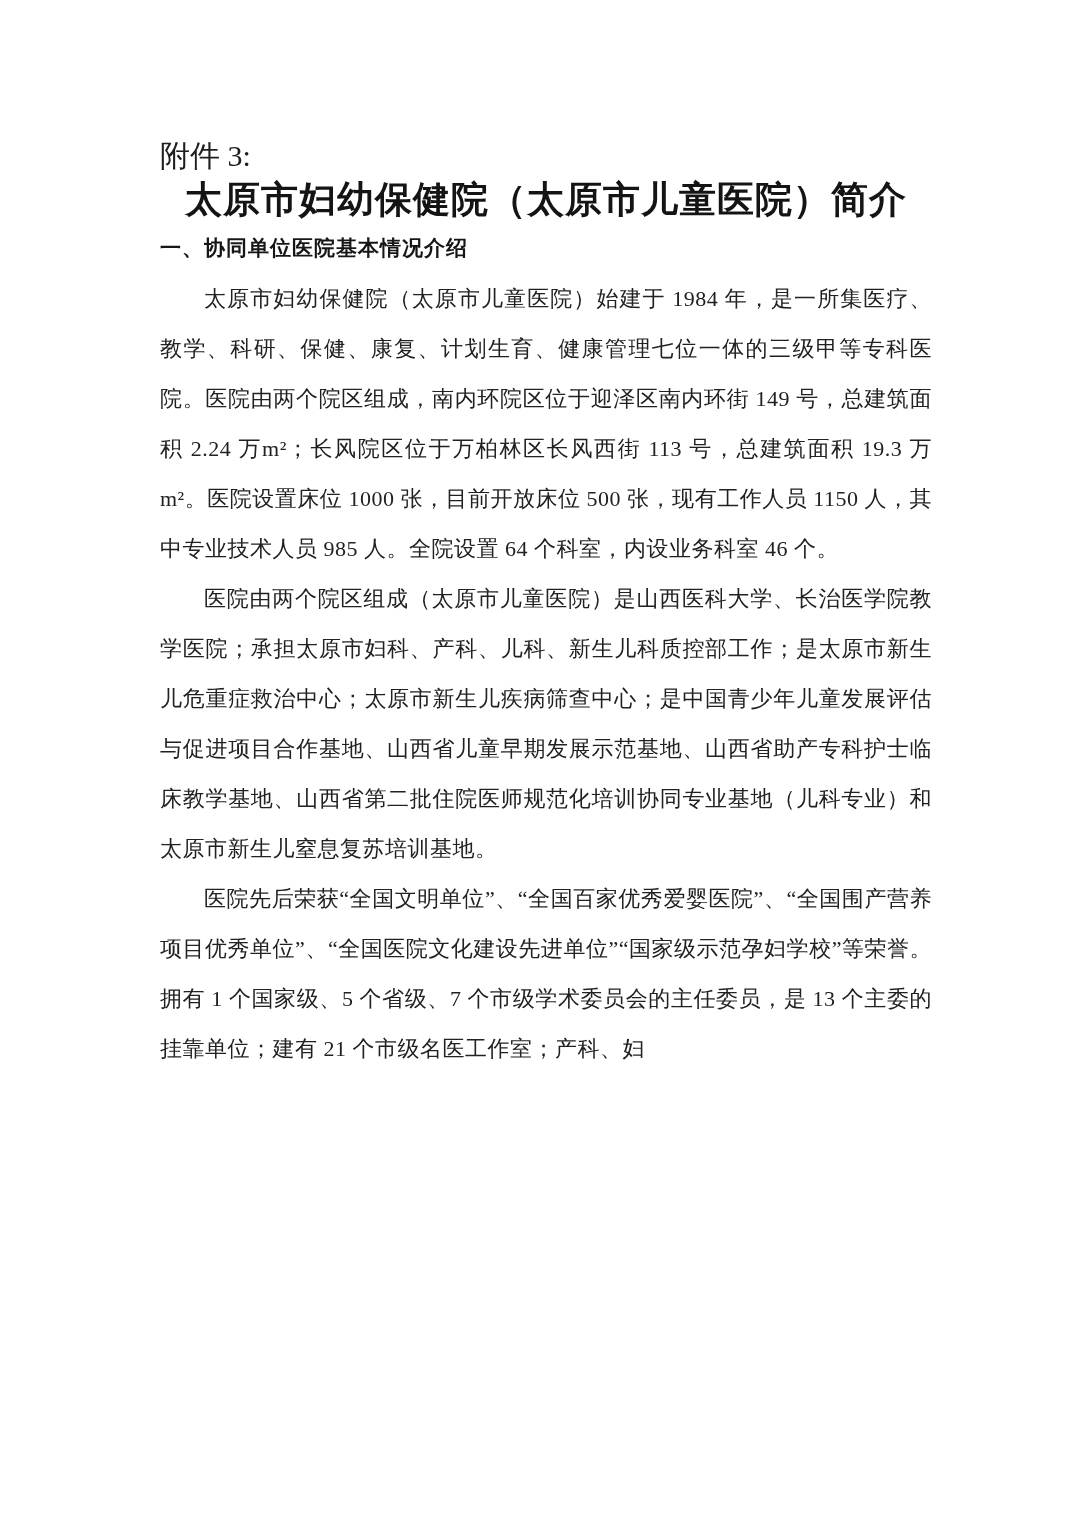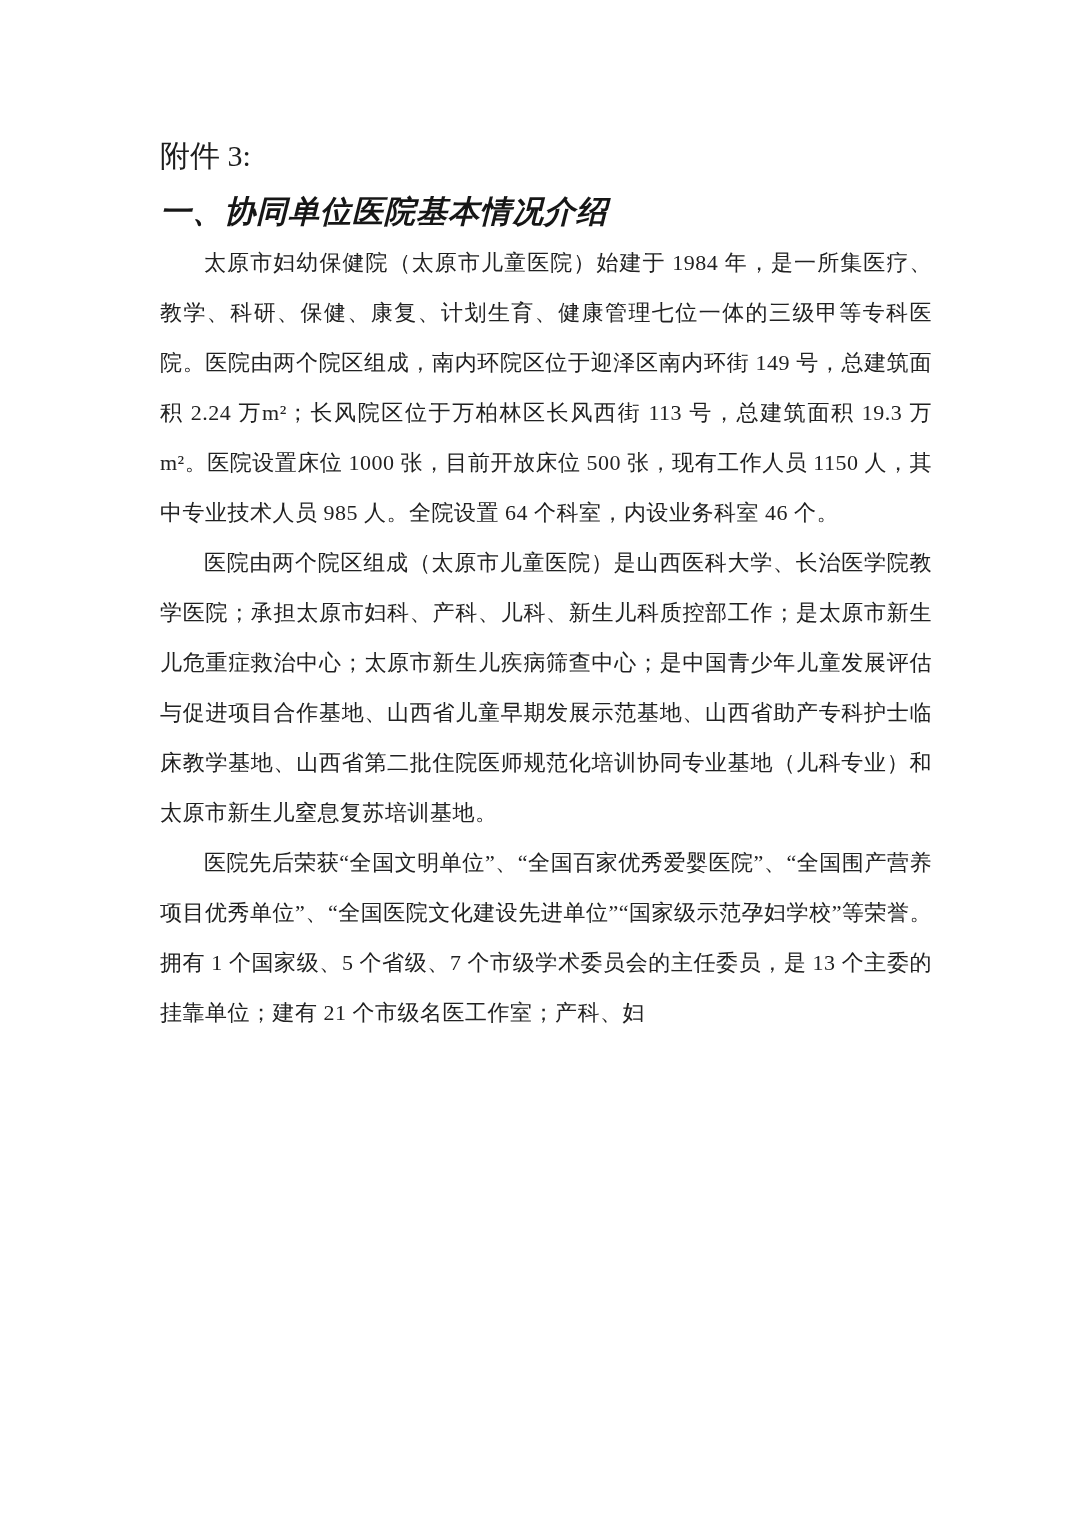--- a/index.html
+++ b/index.html
@@ -33,28 +33,26 @@
     font-weight: bold;
     font-size: 37px;
     line-height: 52px;
     color: #141414;
     letter-spacing: 1px;
   }
   .doc-title.first {
     margin-top: 14px;
   }
   .section-heading {
-    margin-top: 16px;
     font-family: "Liberation Sans", "DejaVu Sans", sans-serif;
     font-weight: bold;
-    font-size: 31px;
+    font-size: 21px;
     line-height: 44px;
     color: #161616;
     letter-spacing: 1px;
-    font-style: italic;
   }
   .body-text {
     margin-top: 4px;
   }
   .para {
     margin: 0;
     font-size: 22px;
     line-height: 50px;
     text-align: justify;
     text-justify: inter-ideograph;
@@ -83,20 +81,21 @@
 </head>
 <body>
 
 <div class="page">
 
   <div class="content">
 
     <div class="attachment-label">附件 3:</div>
 
 
+    <div class="doc-title">太原市妇幼保健院（太原市儿童医院）简介</div>
 
     <div class="section-heading">一、协同单位医院基本情况介绍</div>
 
     <div class="body-text">
       <p class="para">太原市妇幼保健院（太原市儿童医院）始建于 1984 年，是一所集医疗、教学、科研、保健、康复、计划生育、健康管理七位一体的三级甲等专科医院。医院由两个院区组成，南内环院区位于迎泽区南内环街 149 号，总建筑面积 2.24 万m²；长风院区位于万柏林区长风西街 113 号，总建筑面积 19.3 万m²。医院设置床位 1000 张，目前开放床位 500 张，现有工作人员 1150 人，其中专业技术人员 985 人。全院设置 64 个科室，内设业务科室 46 个。</p>
       <p class="para">医院由两个院区组成（太原市儿童医院）是山西医科大学、长治医学院教学医院；承担太原市妇科、产科、儿科、新生儿科质控部工作；是太原市新生儿危重症救治中心；太原市新生儿疾病筛查中心；是中国青少年儿童发展评估与促进项目合作基地、山西省儿童早期发展示范基地、山西省助产专科护士临床教学基地、山西省第二批住院医师规范化培训协同专业基地（儿科专业）和太原市新生儿窒息复苏培训基地。</p>
       <p class="para">医院先后荣获“全国文明单位”、“全国百家优秀爱婴医院”、“全国围产营养项目优秀单位”、“全国医院文化建设先进单位”“国家级示范孕妇学校”等荣誉。拥有 1 个国家级、5 个省级、7 个市级学术委员会的主任委员，是 13 个主委的挂靠单位；建有 21 个市级名医工作室；产科、妇</p>
     </div>
 
   </div>

